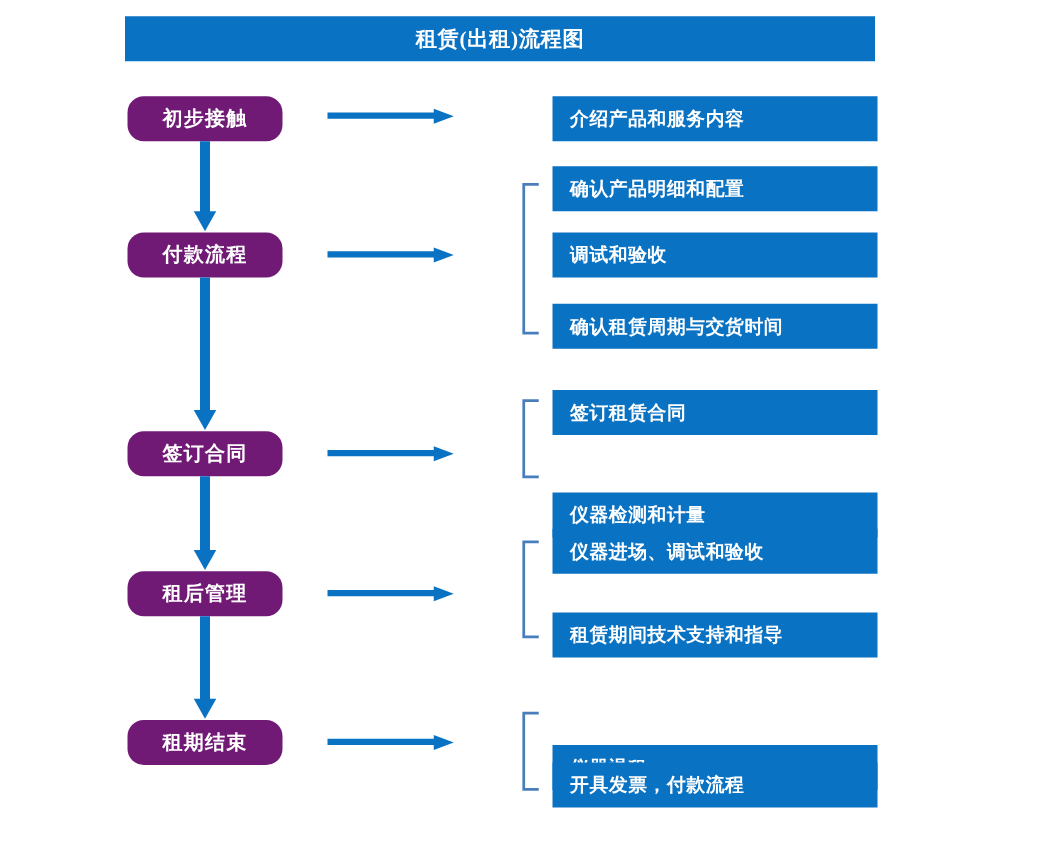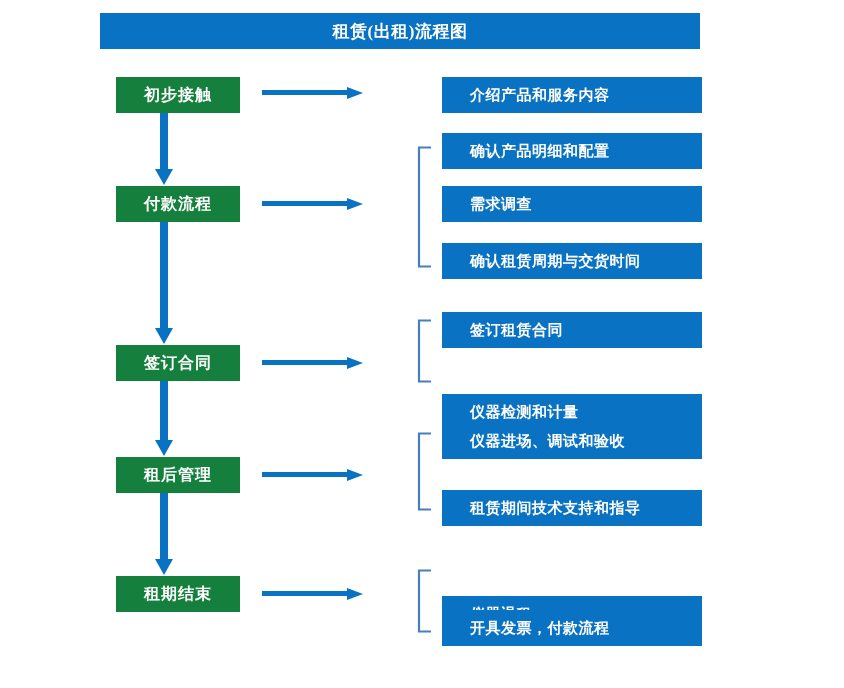--- a/index.html
+++ b/index.html
@@ -35,47 +35,48 @@
     font-weight: bold;
     display: flex;
     align-items: center;
     justify-content: center;
     letter-spacing: 0.5px;
   }
 
   
   .stage-box {
     position: absolute;
-    left: 116px;
+    left: 102px;
     width: 124px;
     height: 36px;
-    background: #15803d;
+    background: #701a75;
     color: #ffffff;
     font-size: 16px;
     font-weight: bold;
     display: flex;
     align-items: center;
     justify-content: center;
     letter-spacing: 1px;
+    border-radius: 13px;
   }
 
   
   .detail-box {
     position: absolute;
     left: 442px;
     width: 260px;
     height: 36px;
     background: #0a72c2;
     color: #ffffff;
     font-size: 15px;
     font-weight: bold;
     display: flex;
     align-items: center;
     justify-content: flex-start;
-    padding-left: 28px;
+    padding-left: 14px;
     box-sizing: border-box;
     letter-spacing: 0.5px;
   }
 
   
   .arrow-svg {
     position: absolute;
     overflow: visible;
   }
 
@@ -160,21 +161,21 @@
   </svg>
 
   <svg class="bracket" style="left:416px; top:569px; width:16px; height:64px;" viewBox="0 0 16 64">
     <path d="M15 1.5 L3 1.5 L3 62.5 L15 62.5" fill="none" stroke="#4a7ebb" stroke-width="2.2"></path>
   </svg>
 
   <div class="detail-box" style="top:77px;">介绍产品和服务内容</div>
 
   <div class="detail-box" style="top:133px;">确认产品明细和配置</div>
 
-  <div class="detail-box" style="top:186px;">需求调查</div>
+  <div class="detail-box" style="top:186px;">调试和验收</div>
 
   <div class="detail-box" style="top:243px;">确认租赁周期与交货时间</div>
 
   <div class="detail-box" style="top:312px;">签订租赁合同</div>
 
   <div class="detail-box" style="top:362px;margin-top:32px;">仪器检测和计量</div>
 
   <div class="detail-box" style="top:423px;">仪器进场、调试和验收</div>
 
   <div class="detail-box" style="top:490px;">租赁期间技术支持和指导</div>

